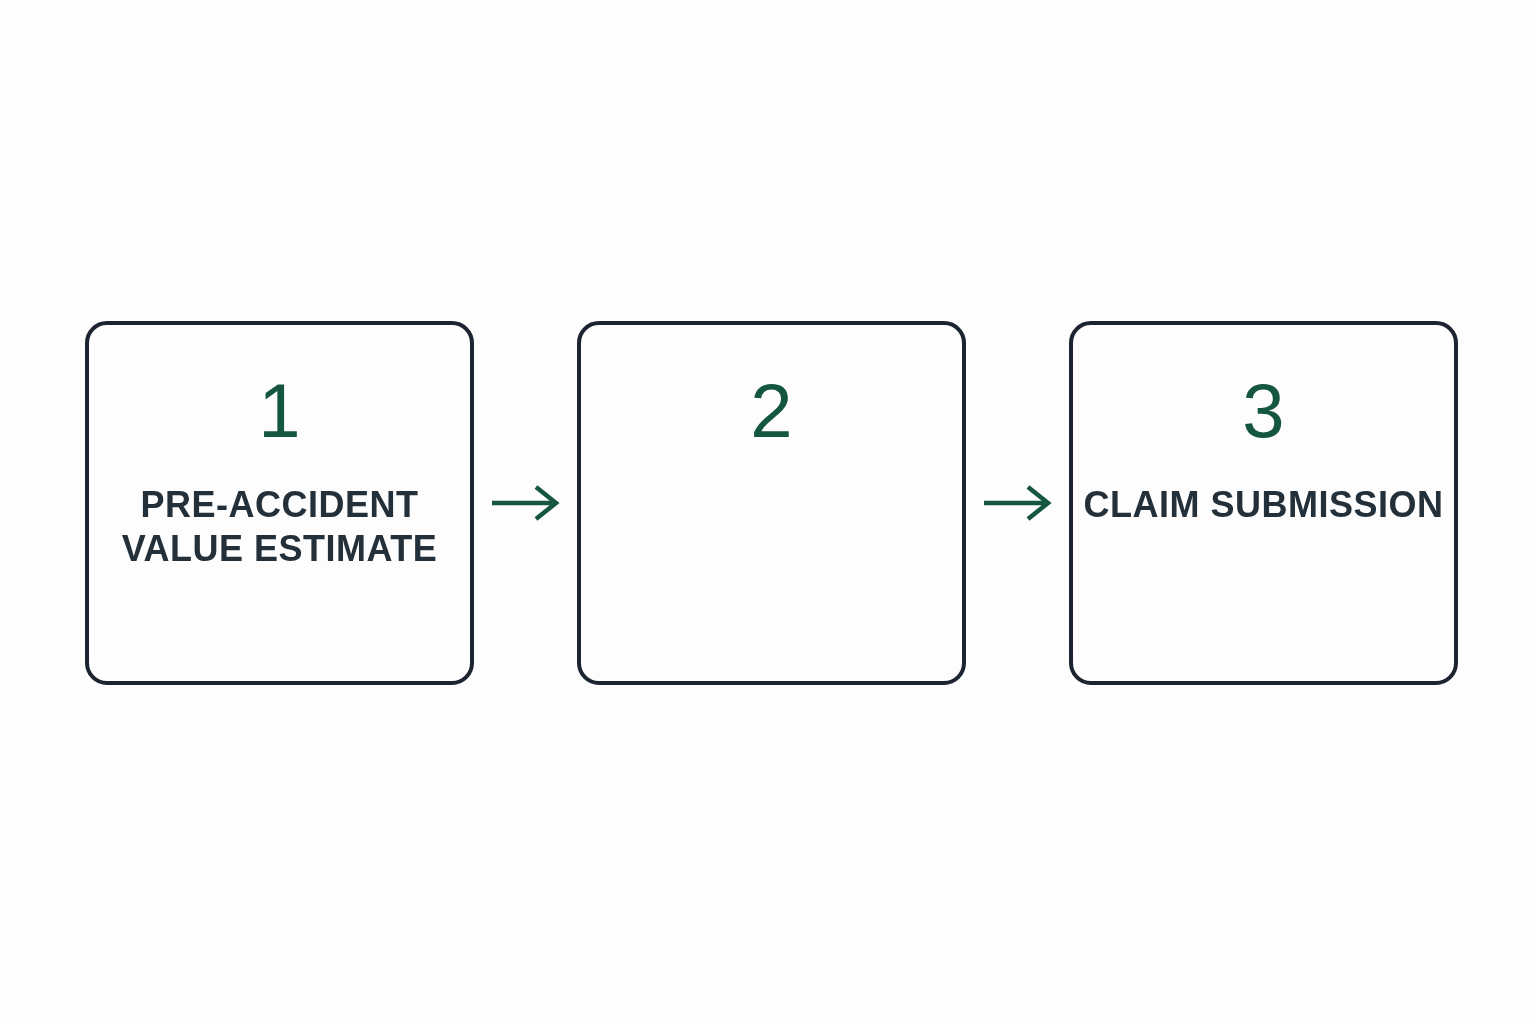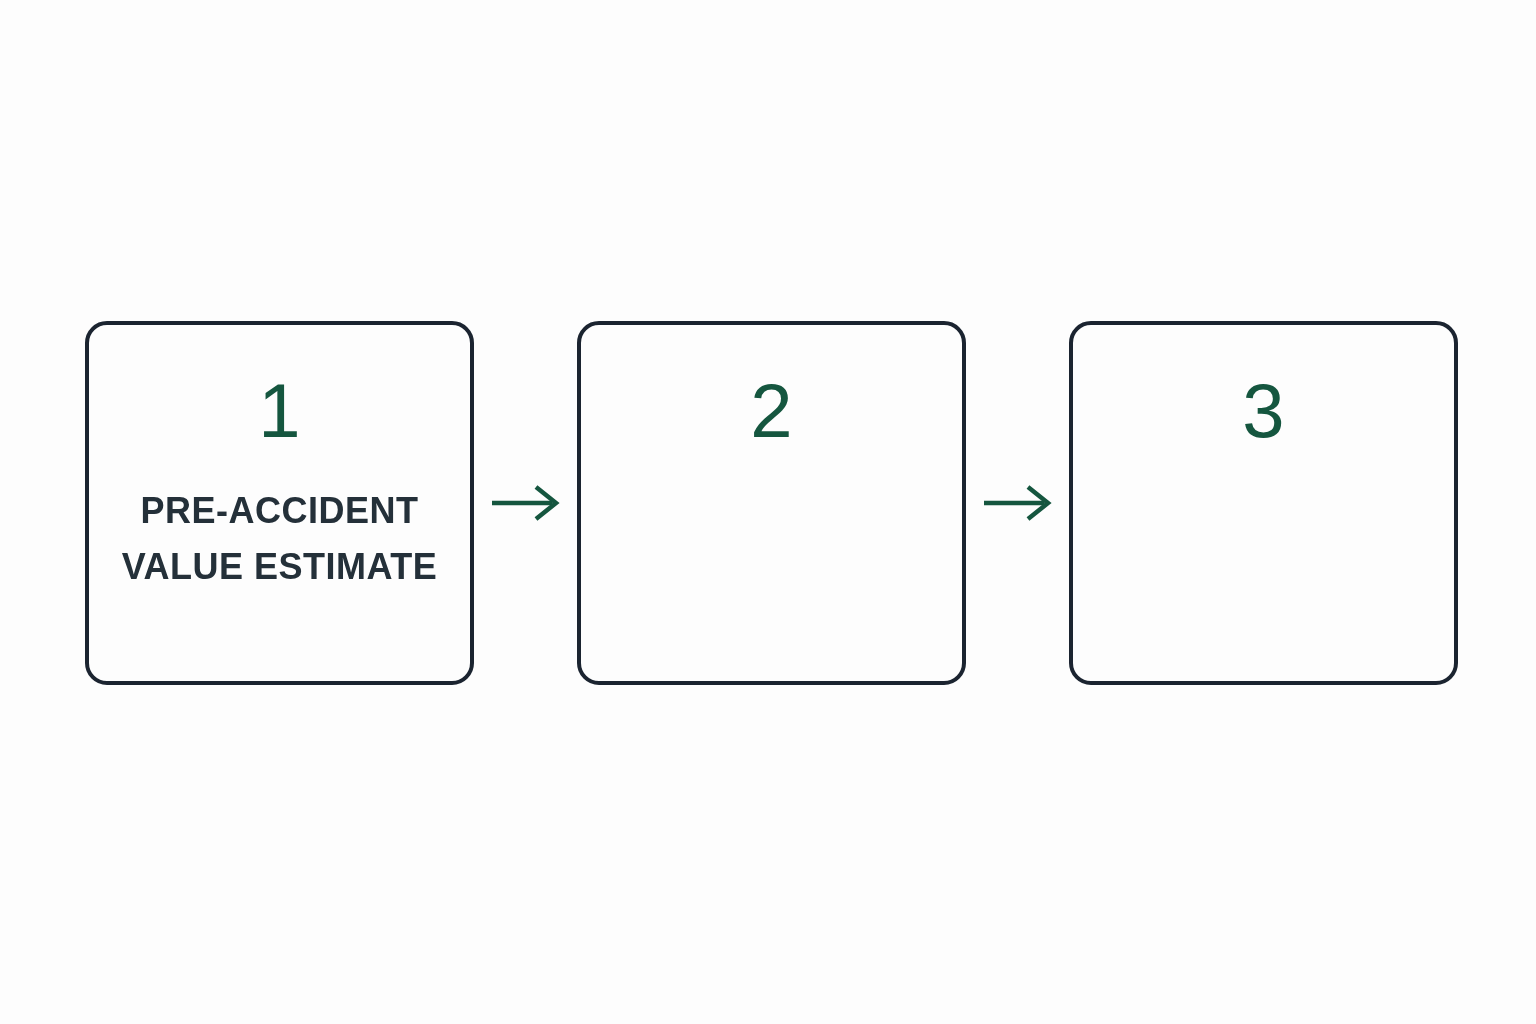--- a/index.html
+++ b/index.html
@@ -56,21 +56,21 @@
     line-height: 1;
     color: #15563f;
     letter-spacing: 0px;
     margin: 0 0 34px 0;
     user-select: none;
   }
 
   .step-label {
     font-size: 36px;
     font-weight: 700;
-    line-height: 56px;
+    line-height: 44px;
     color: #243039;
     text-align: center;
     letter-spacing: 0.5px;
     padding: 0 10px;
     margin: 0;
     text-transform: uppercase;
   }
 
   
   .connector {
@@ -115,16 +115,17 @@
       <span>
         <svg width="72" height="40" viewBox="0 0 72 40" aria-hidden="true">
           <line x1="2" y1="20" x2="62" y2="20" stroke="#15563f" stroke-width="4.5" stroke-linecap="butt"></line>
           <polyline points="46,4 66,20 46,36" fill="none" stroke="#15563f" stroke-width="4.5" stroke-linecap="butt" stroke-linejoin="miter"></polyline>
         </svg>
       </span>
     </div>
 
     <div class="step-card">
       <div class="step-number">3</div>
+      <div class="step-label">CLAIM SUBMISSION</div>
     </div>
 
   </div>
 </div>
 
 </body></html>

